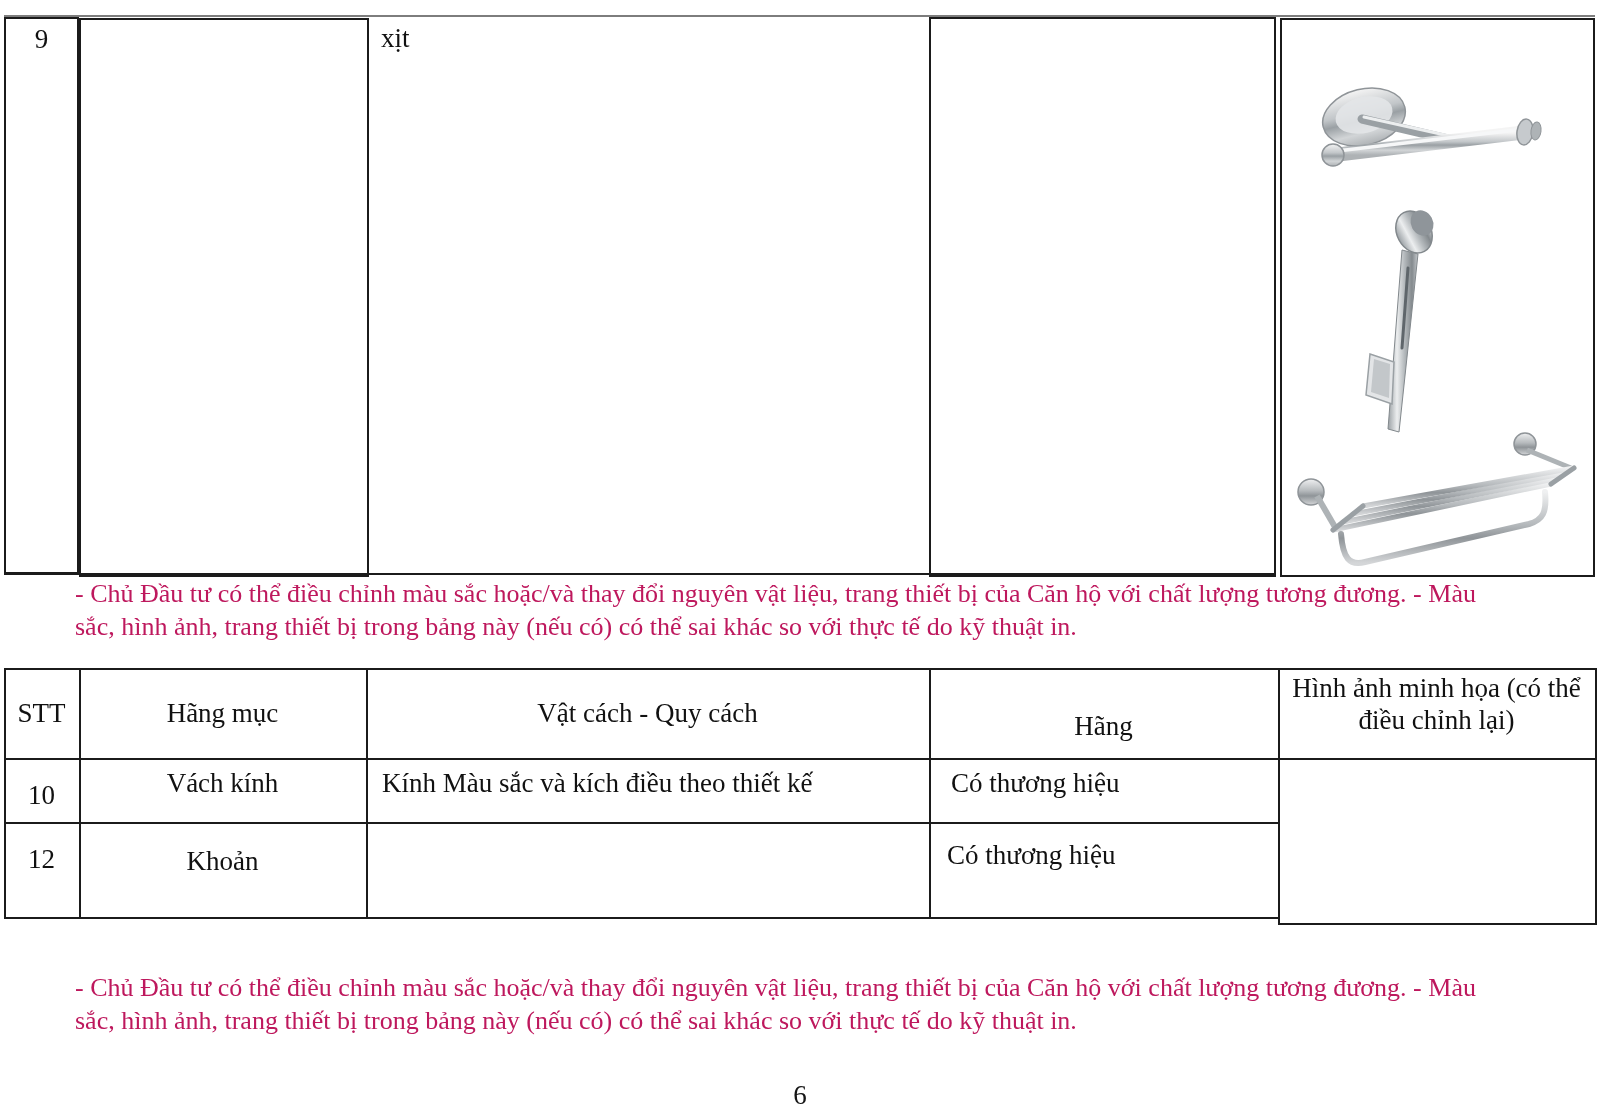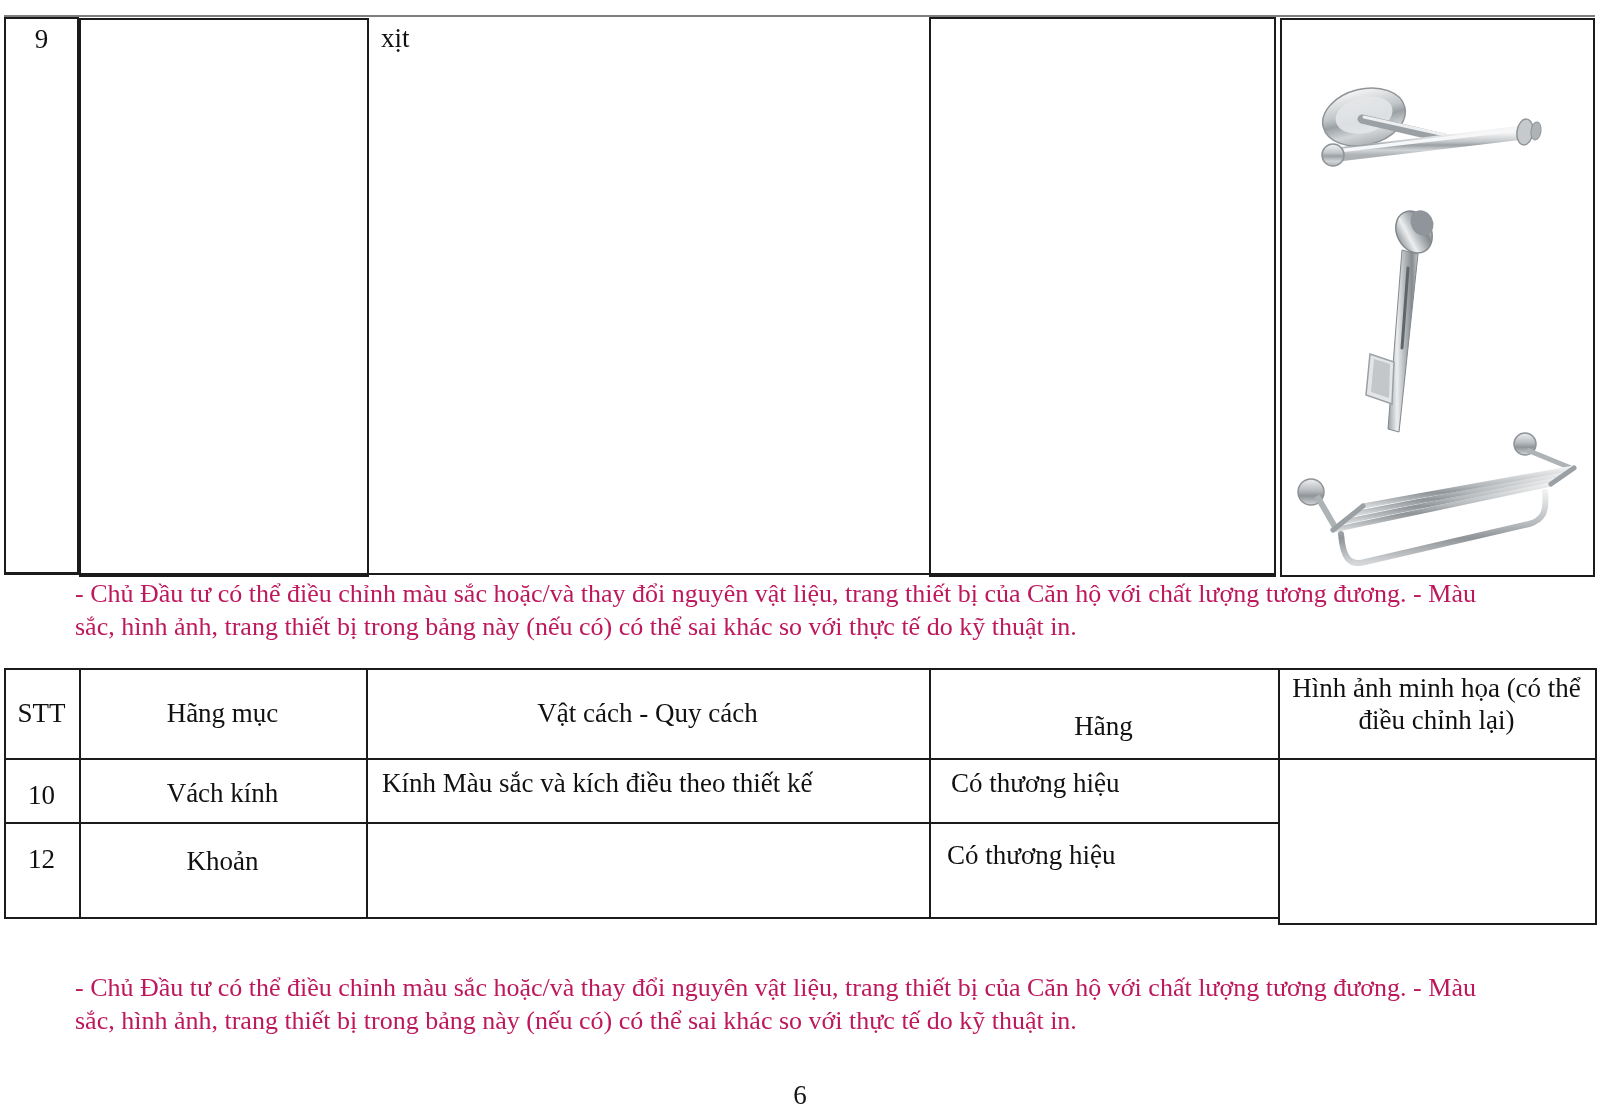--- a/index.html
+++ b/index.html
@@ -122,21 +122,21 @@
 
     <div class="hcell" style="left:0;top:0;width:75px;height:90px;">STT</div>
     <div class="hcell" style="left:75px;top:0;width:287px;height:90px;">Hãng mục</div>
     <div class="hcell" style="left:362px;top:0;width:563px;height:90px;">Vật cách - Quy cách</div>
     <div class="hcell" style="left:925px;top:0;width:349px;height:115px;">Hãng</div>
     <div class="hcell" style="left:1274px;top:0;width:317px;height:71px;">
       <span style="display:inline-block;width:310px;">Hình ảnh minh họa (có thể điều chỉnh lại)</span>
     </div>
 
     <div class="rcell center-x" style="left:0;top:90px;width:75px;height:64px;padding-top:22px;">10</div>
-    <div class="rcell center-x" style="left:75px;top:90px;width:287px;height:64px;padding-top:20px;">Vách kính</div>
+    <div class="rcell center-x" style="left:75px;top:90px;width:287px;height:64px;padding-top:10px;">Vách kính</div>
     <div class="rcell" style="left:362px;top:90px;width:563px;height:64px;padding:10px 6px 0 16px;">Kính Màu sắc và kích điều theo thiết kế</div>
     <div class="rcell" style="left:925px;top:90px;width:349px;height:64px;padding:10px 6px 0 22px;">Có thương hiệu</div>
 
     <div class="rcell center-x" style="left:0;top:154px;width:75px;height:95px;padding-top:22px;">12</div>
     <div class="rcell center-x" style="left:75px;top:154px;width:287px;height:95px;padding-top:24px;">Khoản</div>
     <div class="rcell" style="left:362px;top:154px;width:563px;height:95px;padding:24px 6px 0 16px;"></div>
     <div class="rcell" style="left:925px;top:154px;width:349px;height:95px;padding:18px 6px 0 18px;">Có thương hiệu</div>
 
     <div class="rcell" style="left:1274px;top:90px;width:317px;height:165px;"></div>
   </div>

